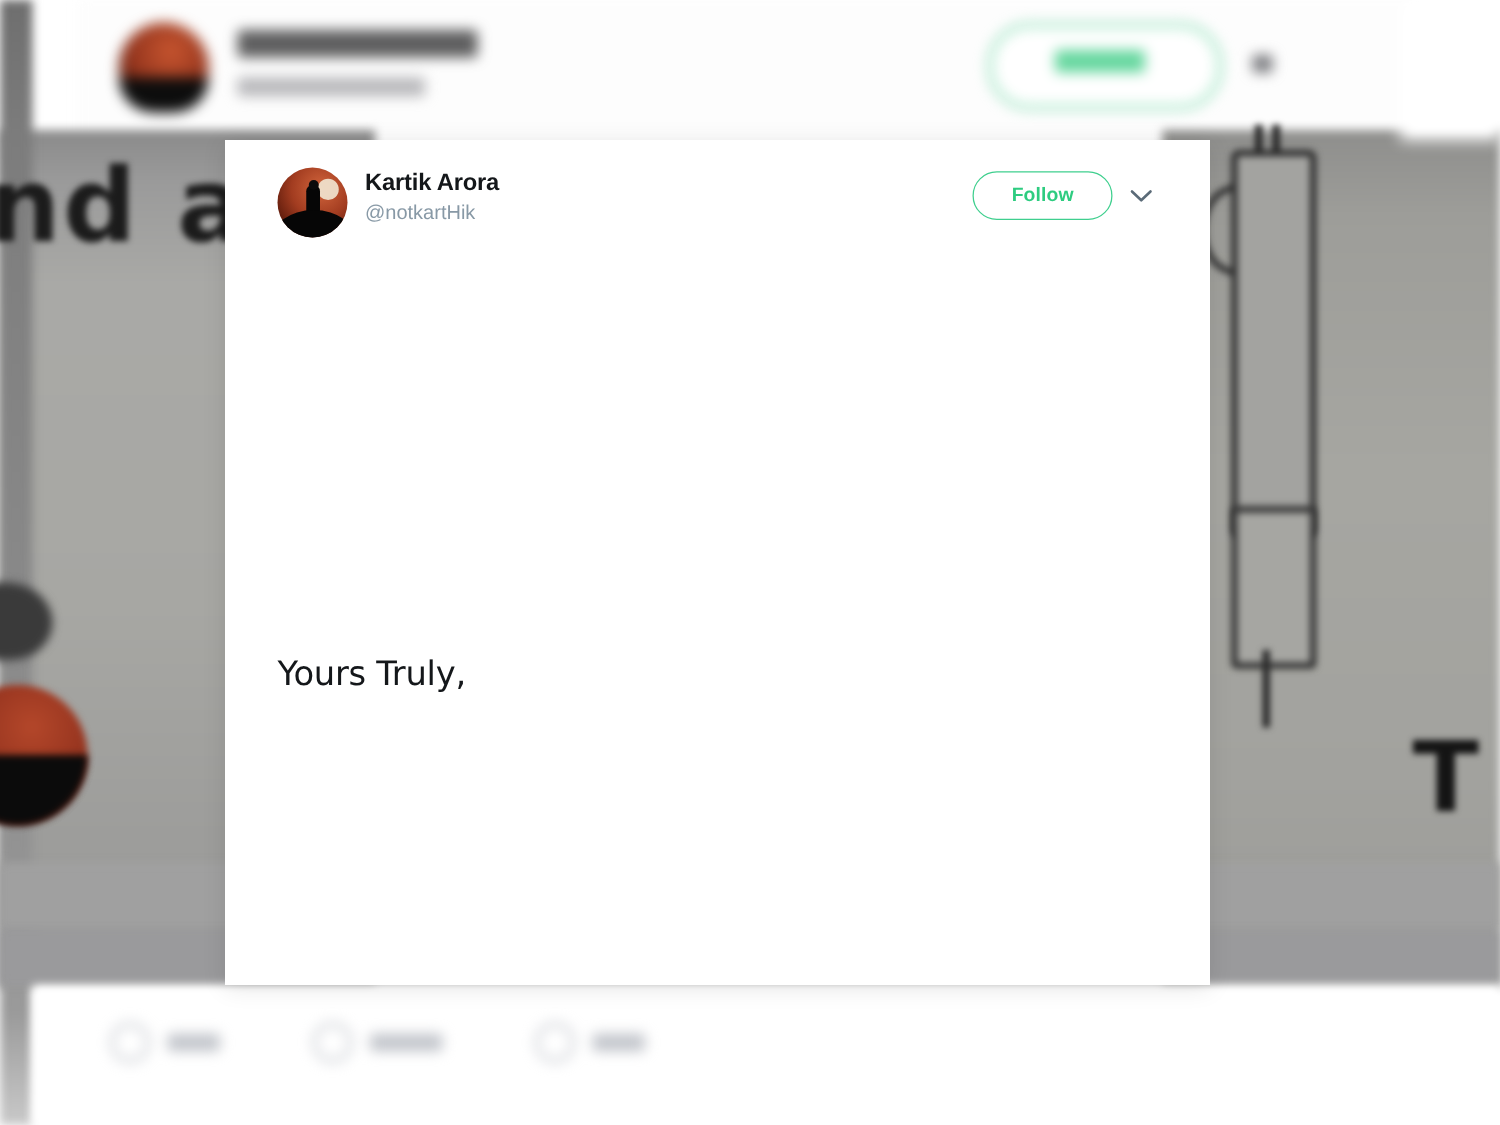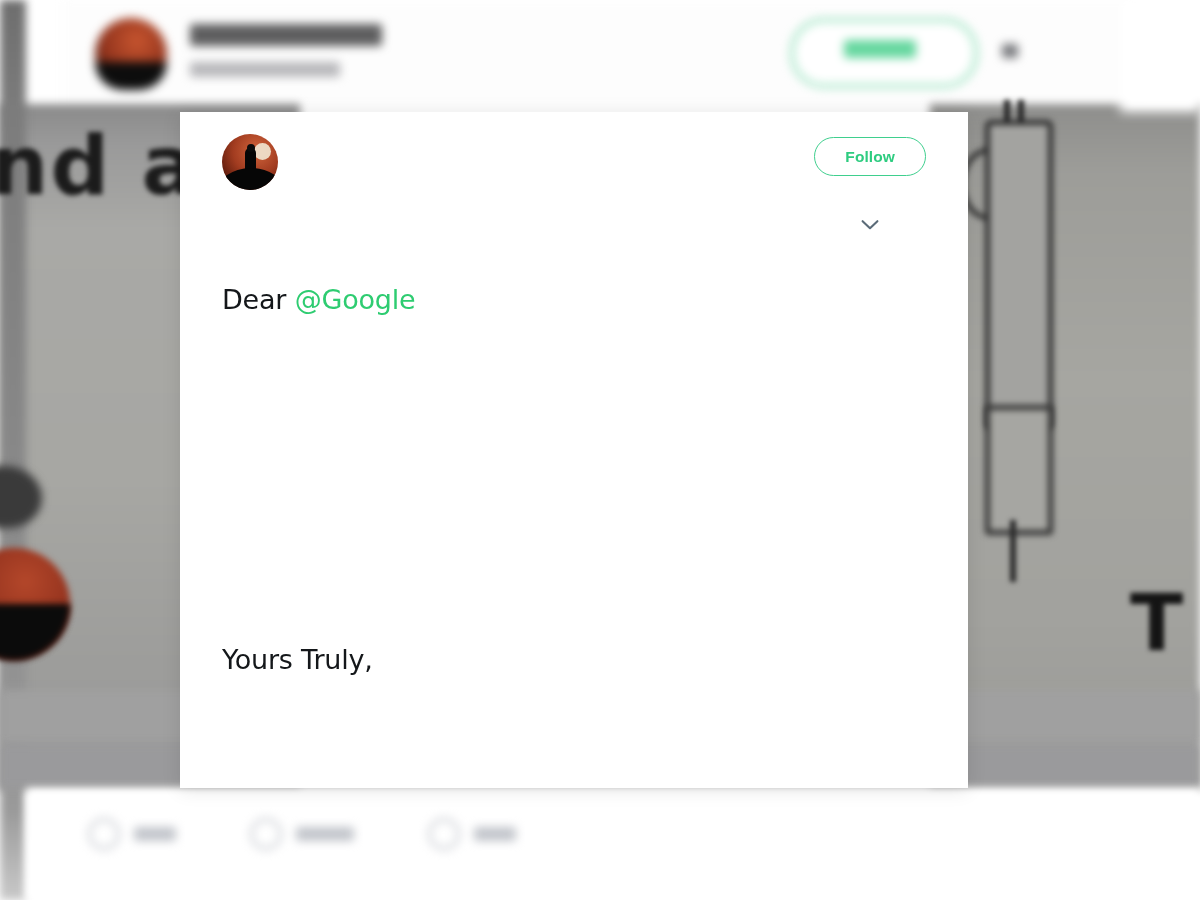--- a/index.html
+++ b/index.html
@@ -420,23 +420,22 @@
     font-size: 16px;
     color: #8899a6;
     line-height: 21px;
     margin-top: 2px;
   }
 
   .head-right {
     margin-left: auto;
     display: flex;
     align-items: center;
-    gap: 36px;
+    gap: 10px;
     padding-top: 3px;
-    flex-direction: column;
   }
 
   .follow-btn {
     border: 1.6px solid #3fcf8e;
     color: #2ecc80;
     background: #ffffff;
     border-radius: 28px;
     font-size: 15.5px;
     font-weight: 700;
     padding: 9px 30px;
@@ -534,33 +533,36 @@
 
     <div class="tweet-head">
 
       <div class="avatar">
         <div class="moon"></div>
         <div class="sil-person"></div>
         <div class="sil-head"></div>
         <div class="sil-ground"></div>
       </div>
 
+      <div class="name-block">
+        <div class="display-name">Kartik Arora</div>
+        <div class="handle">@notkartHik</div>
+      </div>
 
       <div class="head-right">
         <button class="follow-btn">Follow</button>
         <div class="caret-btn">
           <svg class="icon-svg" width="18" height="12" viewBox="0 0 18 12" aria-hidden="true">
             <path d="M1.6 2.2 L9 9.2 L16.4 2.2" fill="none" stroke="#5b6b78" stroke-width="2.1" stroke-linecap="round" stroke-linejoin="round"></path>
           </svg>
         </div>
       </div>
     </div>
 
     <div class="tweet-text">
-      <div class="para"><span>Dear </span><span class="mention">@Google</span></div>
       <div class="gap-line"></div>
       <div class="gap-line"></div>
       <div class="para">Yours Truly,</div>
       
     </div>
 
   </div>
 </div>
 
 </body></html>

